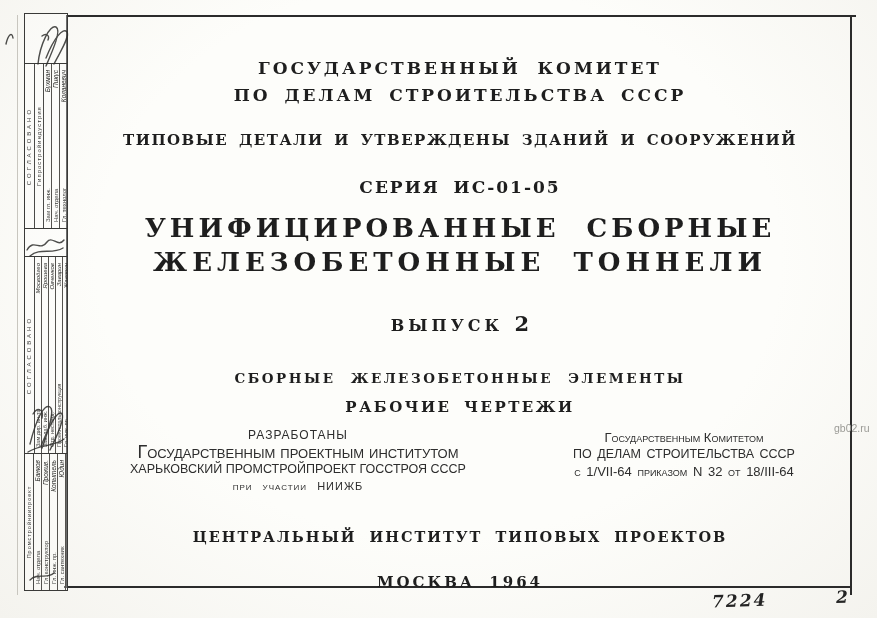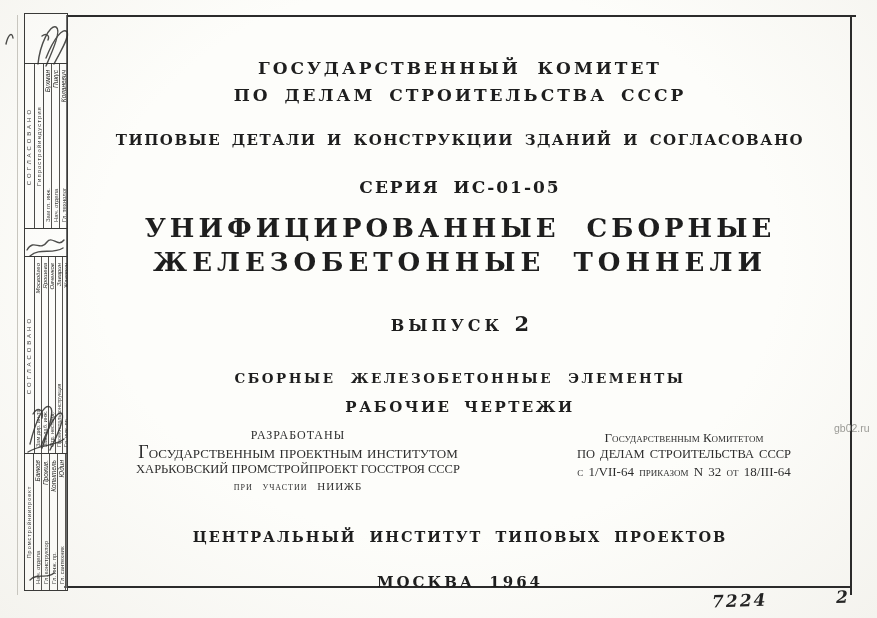--- a/index.html
+++ b/index.html
@@ -10,21 +10,21 @@
   }
   .page{
     position:relative;width:877px;height:618px;overflow:hidden;
     background:radial-gradient(ellipse at 50% 42%, #fdfdfa 55%, #f4f3ee 100%);
     color:#1e1e1e;
   }
   .fr{position:absolute;background:#2b2b2b;}
   .faint{position:absolute;background:#c8c6bf;}
   
   .cline{position:absolute;left:66px;width:788px;text-align:center;font-weight:bold;white-space:nowrap;}
-  .hand{font-family:Liberation Serif, serif;font-weight:400;color:#2d2d2d;}
+  .hand{font-family:Liberation Sans, sans-serif;font-weight:400;color:#2d2d2d;}
   .handblock{position:absolute;text-align:center;line-height:17px;}
   .sc{font-variant:small-caps;}
   
   .stampstrip{
     position:absolute;left:24px;top:591px;width:576px;height:42px;
     transform:rotate(-90deg);transform-origin:0 0;
     display:flex;flex-direction:row;
     border:1px solid #3a3a38;background:rgba(255,255,255,0.3);
     font-family:"Liberation Sans", sans-serif;color:#333;
   }
@@ -143,21 +143,21 @@
       <path d="M41 446 C50 424 58 409 62 414 C65 419 55 440 50 450"></path>
       <path d="M28 452 C40 444 54 447 64 439"></path>
       <path d="M33 414 C38 406 44 410 42 418"></path>
       <path d="M30 580 C38 572 46 580 54 573"></path>
     </g>
   </svg>
 
   <div class="cline" style="top:58px;font-size:17px;letter-spacing:3px;word-spacing:8px;">ГОСУДАРСТВЕННЫЙ КОМИТЕТ</div>
   <div class="cline" style="top:85px;font-size:17px;letter-spacing:3px;word-spacing:5px;">ПО ДЕЛАМ СТРОИТЕЛЬСТВА СССР</div>
 
-  <div class="cline" style="top:131px;font-size:15px;letter-spacing:1.5px;word-spacing:4px;">ТИПОВЫЕ ДЕТАЛИ И КОНСТРУКЦИИ ЗДАНИЙ И СОГЛАСОВАНО</div>
+  <div class="cline" style="top:131px;font-size:15px;letter-spacing:1.5px;word-spacing:4px;">ТИПОВЫЕ ДЕТАЛИ И УТВЕРЖДЕНЫ ЗДАНИЙ И СООРУЖЕНИЙ</div>
 
   <div class="cline" style="top:177px;font-size:17px;letter-spacing:2px;word-spacing:6px;">СЕРИЯ ИС-01-05</div>
 
   <div class="cline" style="top:247px;font-size:26px;letter-spacing:5px;word-spacing:14px;">ЖЕЛЕЗОБЕТОННЫЕ ТОННЕЛИ</div>
   <div class="cline" style="top:213px;font-size:26px;letter-spacing:4px;word-spacing:14px;">УНИФИЦИРОВАННЫЕ СБОРНЫЕ</div>
 
   <div class="cline" style="top:311px;font-size:16px;">
     <span style="letter-spacing:4px;margin-top:36px;">ВЫПУСК</span>
     <span style="font-size:21px;margin-left:6px;">2</span>
   </div>

